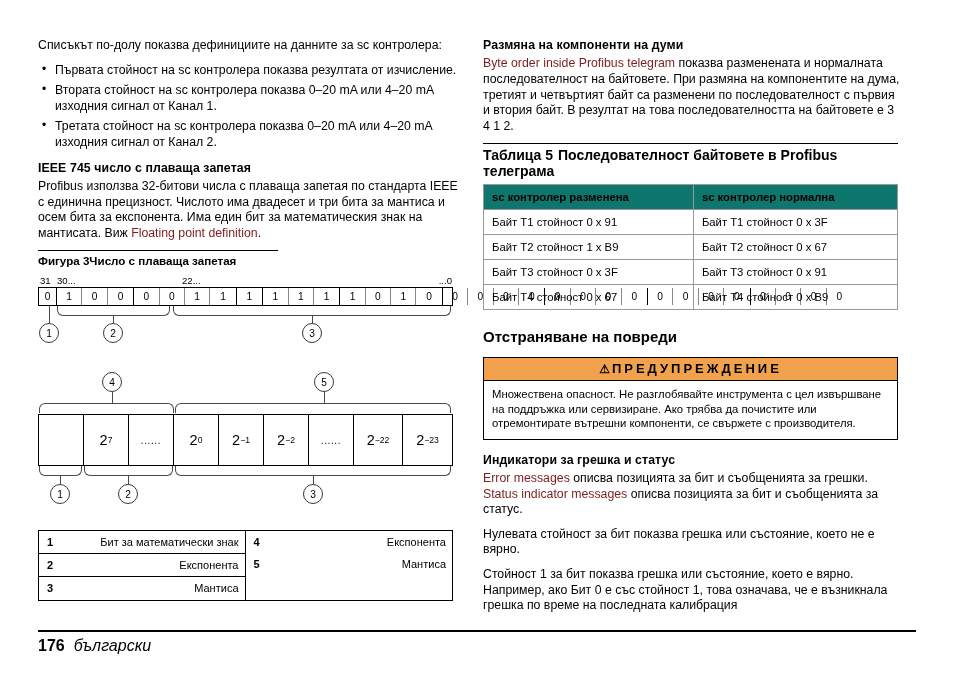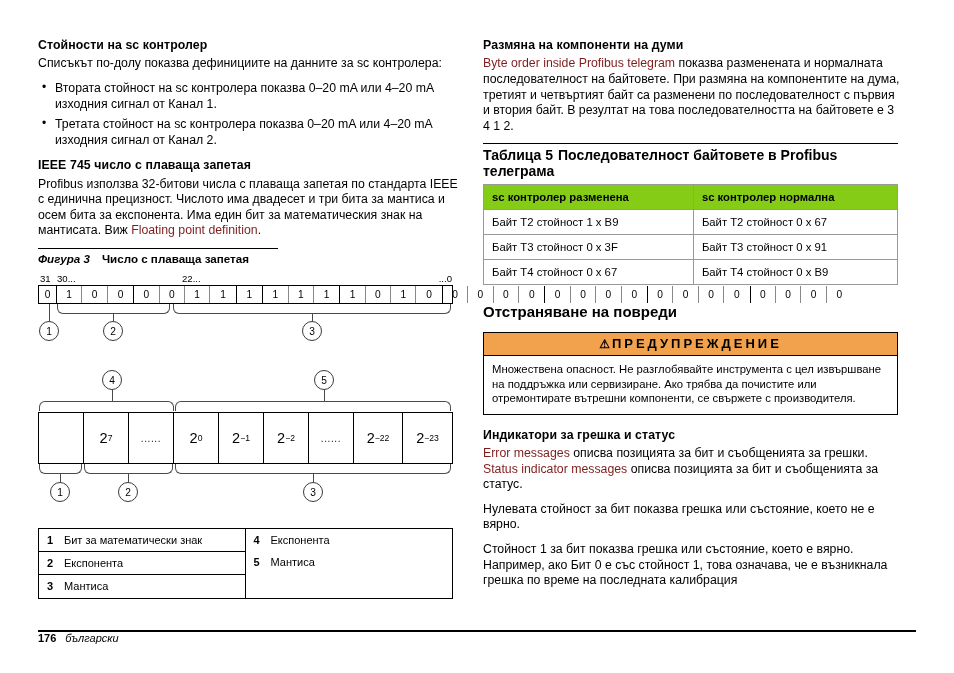--- a/index.html
+++ b/index.html
@@ -35,21 +35,21 @@
   }
   ul.bullets li:before {
     content:"•"; position:absolute; left:4px; top:-1px; font-size:12px;
   }
   a.lnk, .lnk { color:#7f1d1d; text-decoration:none; }
 
   
   .figcap-wrap { margin-top:6px; }
   .figcap-rule { width:240px; height:1px; background:#000; margin-bottom:3px; }
   .figcap { font-size:11.6px; font-weight:bold; }
-  .figcap .num { margin-right:12px;font-style:italic; }
+  .figcap .num { margin-right:0; }
 
   
   .bitdiagram { position:relative; margin-top:8px; width:415px; }
   .bitlabels { position:relative; height:12px; font-size:9.6px; }
   .bitlabels span { position:absolute; top:0; white-space:nowrap; }
   .bitrow {
     display:flex; border:1.4px solid #000; height:19px; width:415px;
     background:#fff;
   }
   .bgroup { display:flex; border-right:1.4px solid #000; }
@@ -101,69 +101,69 @@
   }
   .legend-col { width:50%; }
   .legend-col.first { border-right:1.2px solid #000; }
   .legend-row {
     display:flex; align-items:flex-start;
     padding:5px 6px 5px 8px; border-bottom:1.2px solid #000;
     min-height:22px;
   }
   .legend-col .legend-row:last-child { border-bottom:none; }
   .legend-row .k { font-weight:bold; width:17px; flex:none; }
-  .legend-row .v { flex:1; }
+  .legend-row .v { flex:1;text-align:right; }
   .legend-filler { height:25px; }
 
   
   .tablecap { margin-top:4px; margin-bottom:5px; }
   .tablecap .rule { width:415px; height:1px; background:#000; margin-bottom:3px; }
   .tablecap .txt { font-size:14px; font-weight:bold; }
   .tablecap .txt .num { margin-right:5px; }
   table.data {
     border-collapse:collapse; width:415px; font-size:11.3px;
     border:1px solid #999;
   }
   table.data th {
-    background:#84cc16; text-align:left; font-weight:bold;
+    background:#0f766e; text-align:left; font-weight:bold;
     padding:6px 8px; border:1px solid #999; font-size:11.3px;
   }
   table.data td {
     padding:6px 8px; border:1px solid #999; font-size:11.3px;
   }
 
   
   .warnbox { margin-top:10px; width:415px; border:1px solid #000; }
   .warnhead {
     background:#f2a24d; text-align:center; padding:3px 0 4px 0;
     font-size:13px; font-weight:bold; letter-spacing:3.0px;
     border-bottom:1px solid #000;
     display:flex; align-items:center; justify-content:center;
   }
   .warnhead .tri { margin-right:2px; font-size:12px; letter-spacing:0; }
   .warnbody { padding:6px 8px 8px 8px; font-size:11.3px; line-height:14.5px; }
 
   
   .footer { position:absolute; left:38px; top:630px; width:878px; }
   .footer .rule { width:878px; height:1.6px; background:#000; }
-  .footer .line { font-size:11px; }
+  .footer .line { margin-top:5px; font-size:16px; }
   .footer .pg { font-weight:bold; margin-right:9px; }
   .footer .lang { font-style:italic; }
 </style>
 </head>
 <body>
 
 <div class="page">
 
   <div class="col col-left">
 
-    <h3 class="sec">Стойности на sc контролер</h3>
     <p class="body">Списъкът по-долу показва дефинициите на данните за sc контролера:</p>
 
     <ul class="bullets">
+      <li>Първата стойност на sc контролера показва резултата от изчисление.</li>
       <li>Втората стойност на sc контролера показва 0–20 mA или 4–20 mA изходния сигнал от Канал 1.</li>
       <li>Третата стойност на sc контролера показва 0–20 mA или 4–20 mA изходния сигнал от Канал 2.</li>
     </ul>
 
     <h3 class="sec">IEEE 745 число с плаваща запетая</h3>
     <p class="body"><span>Profibus използва 32-битови числа с плаваща запетая по стандарта IEEE с единична прецизност. Числото има двадесет и три бита за мантиса и осем бита за експонента. Има един бит за математическия знак на мантисата. Виж </span><a class="lnk" href="#">Floating point definition</a><span>.</span></p>
 
     <div class="figcap-wrap">
       <div class="figcap-rule"></div>
       <div class="figcap">
@@ -351,20 +351,24 @@
     </div>
 
     <table class="data">
       <thead>
         <tr>
           <th>sc контролер разменена</th>
           <th>sc контролер нормална</th>
         </tr>
       </thead>
       <tbody>
+        <tr>
+          <td>Байт T1 стойност 0 x 91</td>
+          <td>Байт T1 стойност 0 x 3F</td>
+        </tr>
         <tr>
           <td>Байт T2 стойност 1 x B9</td>
           <td>Байт T2 стойност 0 x 67</td>
         </tr>
         <tr>
           <td>Байт T3 стойност 0 x 3F</td>
           <td>Байт T3 стойност 0 x 91</td>
         </tr>
         <tr>
           <td>Байт T4 стойност 0 x 67</td>

